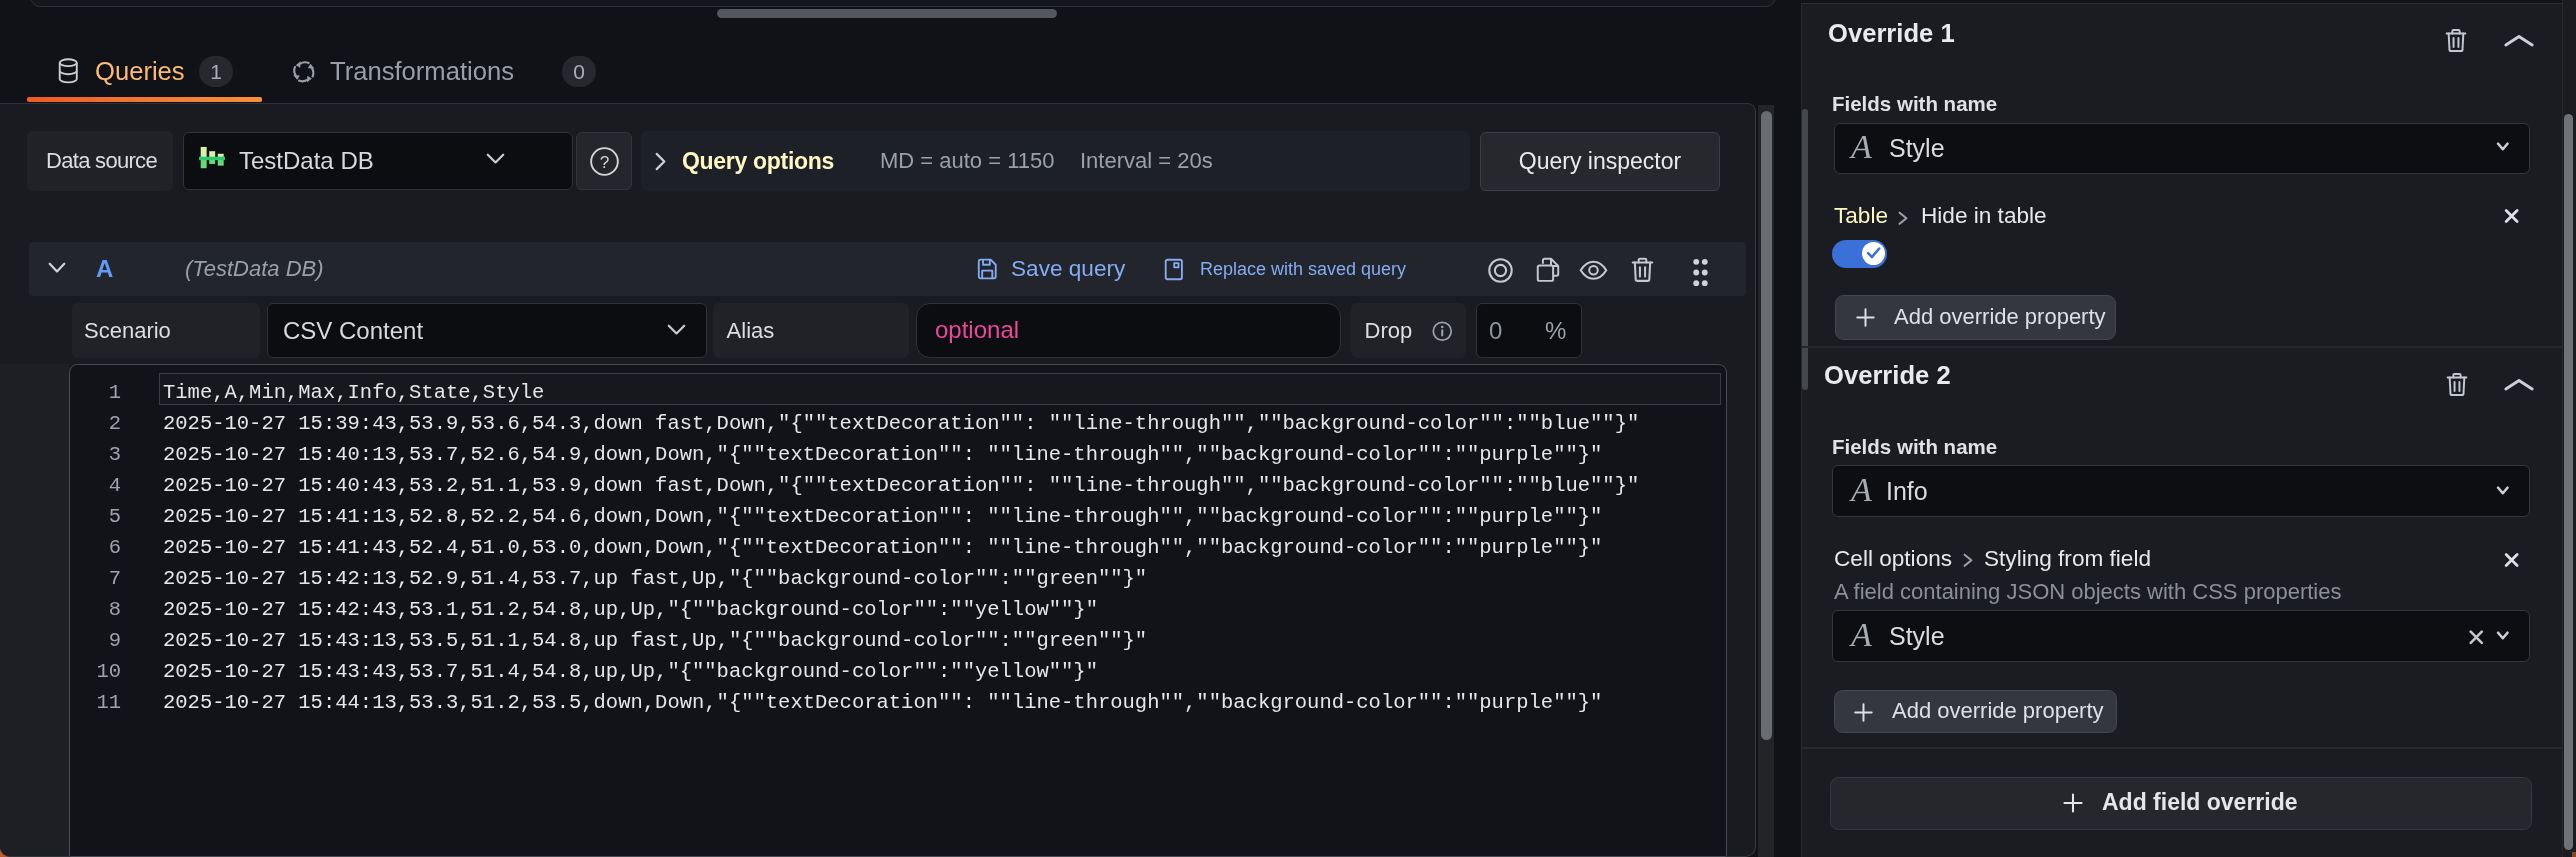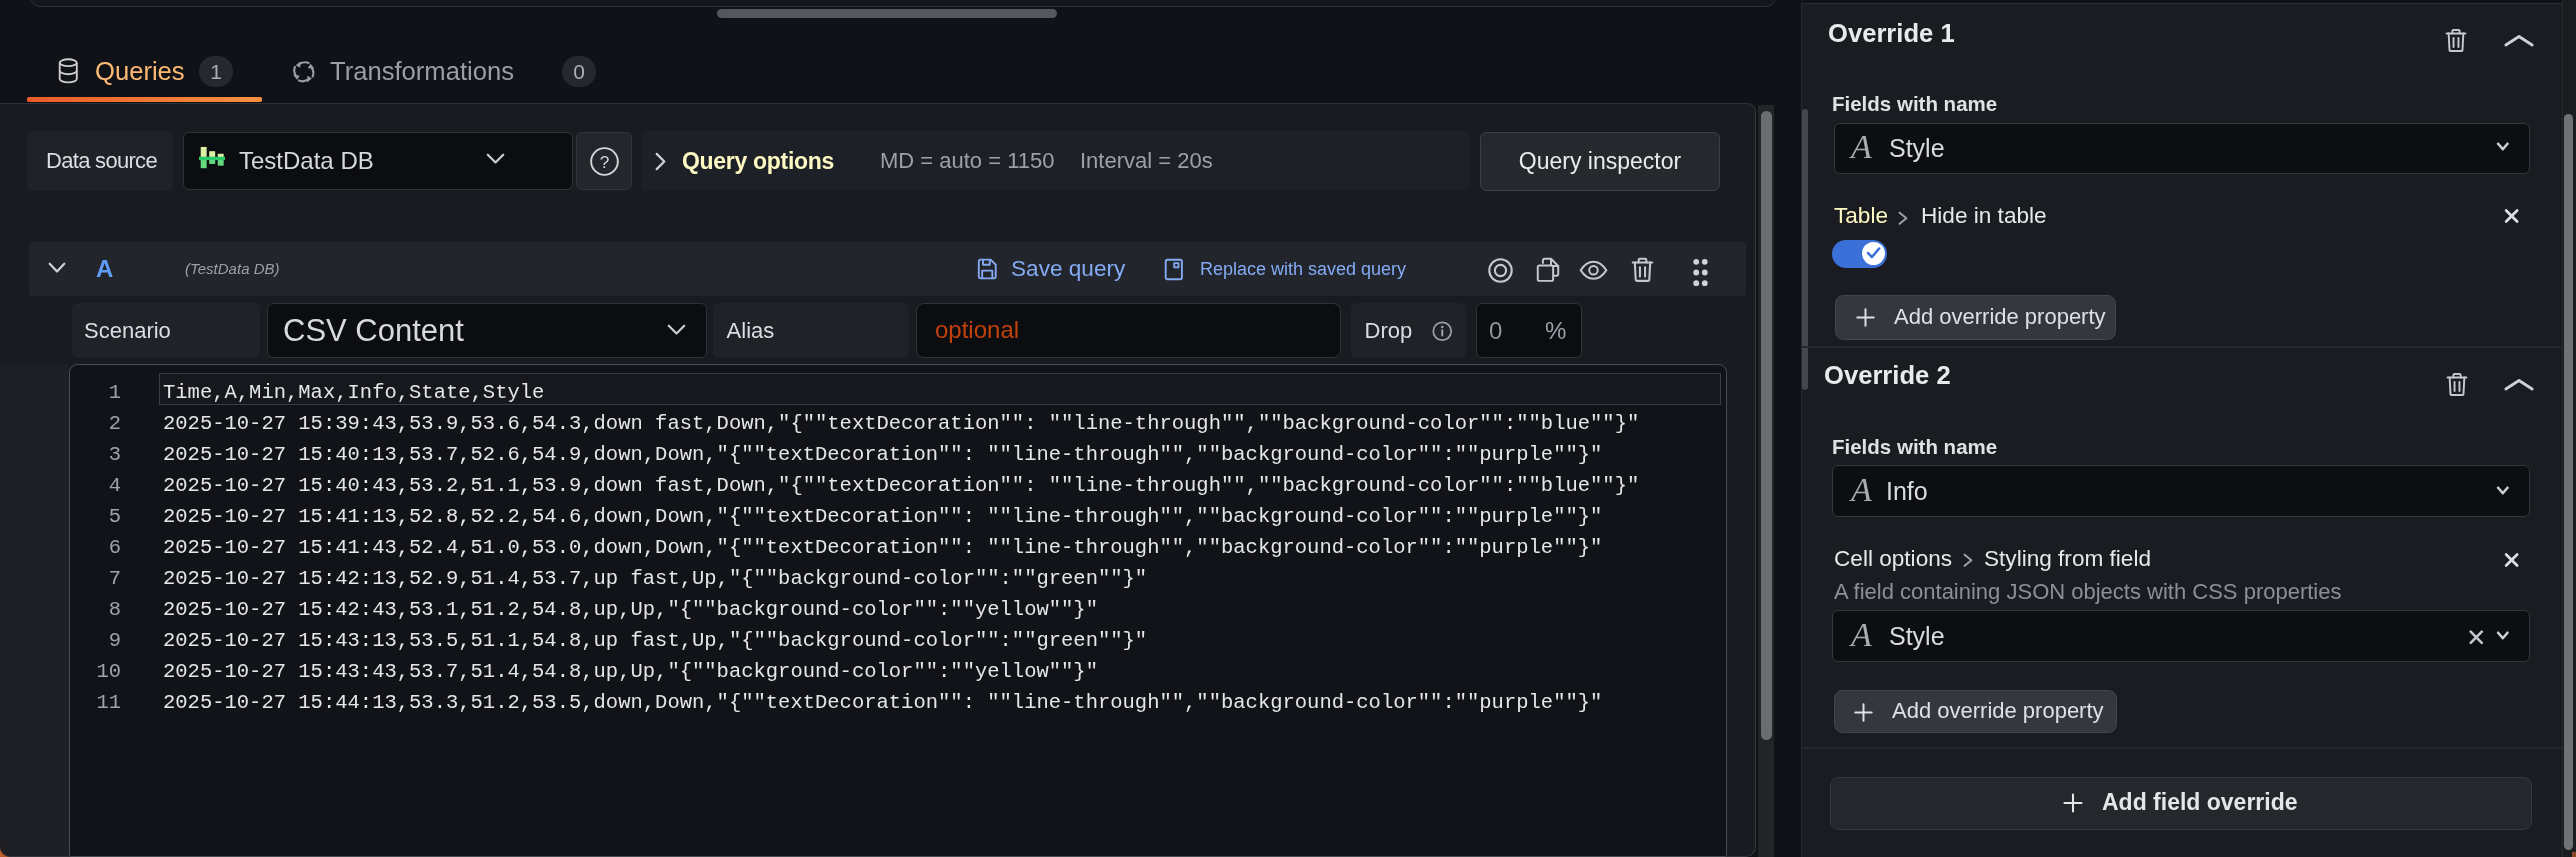--- a/index.html
+++ b/index.html
@@ -72,21 +72,21 @@
 <div class="abs" style="left:682px; top:131px; height:60px; line-height:60px; font-size:23px; font-weight:bold; color:#fef9c3; letter-spacing:-0.3px;">Query options</div>
 <div class="abs" style="left:880px; top:131px; height:60px; line-height:60px; font-size:22px; color:#9ca0a8;">MD = auto = 1150</div>
 <div class="abs" style="left:1080px; top:131px; height:60px; line-height:60px; font-size:22px; color:#9ca0a8;">Interval = 20s</div>
 <div class="abs" style="left:1480px; top:132px; width:240px; height:59px; border-radius:6px; background:#26282e; border:1.3px solid #3b3e44; color:#e8eaee; font-size:23px; text-align:center; line-height:56px;">Query inspector</div>
 
 <div class="abs" style="left:29px; top:242px; width:1717px; height:54px; border-radius:3.4px; background:#22252b;"></div>
 <svg class="abs" style="left:48px; top:262px;" width="18" height="12" viewBox="0 0 21 14">
   <path d="M2 2 L10.5 11 L19 2" fill="none" stroke="#cfd2d7" stroke-width="2.6" stroke-linecap="round" stroke-linejoin="round"></path>
 </svg>
 <div class="abs" style="left:96px; top:242px; height:54px; line-height:54px; font-size:24px; font-weight:bold; color:#5f9cf8;">A</div>
-<div class="abs" style="left:185px; top:242px; height:54px; line-height:54px; font-size:15px; font-style:italic; color:#9ba0a7;">(TestData DB)</div>
+<div class="abs" style="left:185px; top:242px; height:54px; line-height:54px; font-size:22px; font-style:italic; color:#9ba0a7;">(TestData DB)</div>
 
 <svg class="abs" style="left:977px; top:258px;" width="20.5" height="22" viewBox="0 0 24 26">
   <g fill="none" stroke="#84abf4" stroke-width="2.2" stroke-linejoin="round">
     <path d="M2 4 a2 2 0 0 1 2-2 H16 L22 8 V 22 a2 2 0 0 1 -2 2 H4 a2 2 0 0 1 -2-2 z"></path>
     <path d="M7 2 v6 h8 v-6"></path>
     <path d="M6 24 v-9 h12 v9"></path>
   </g>
 </svg>
 <div class="abs" style="left:1011px; top:242px; height:54px; line-height:54px; font-size:22.6px; color:#84abf4;">Save query</div>
 <svg class="abs" style="left:1164px; top:258px;" width="19.6" height="23" viewBox="0 0 23 27">
@@ -127,26 +127,26 @@
       <circle cx="16" cy="4.5" r="3.4"></circle>
     <circle cx="6" cy="17" r="3.4"></circle>
       <circle cx="16" cy="17" r="3.4"></circle>
     <circle cx="6" cy="29.5" r="3.4"></circle>
       <circle cx="16" cy="29.5" r="3.4"></circle>
   </g>
 </svg>
 
 <div class="abs" style="left:72px; top:303px; width:188px; height:55px; border-radius:6px; background:#202228; color:#dcdee3; font-size:22px; line-height:55px; padding-left:12px;">Scenario</div>
 <div class="abs" style="left:267px; top:303px; width:440px; height:55px; border-radius:6px; background:#0c0d10; border:1.3px solid #2f323a;"></div>
-<div class="abs" style="left:283px; top:303px; height:55px; line-height:55px; font-size:31px; color:#d7d9de;">CSV Content</div>
+<div class="abs" style="left:283px; top:303px; height:55px; line-height:55px; font-size:24px; color:#d7d9de;">CSV Content</div>
 <svg class="abs" style="left:667px; top:324px;" width="19" height="12" viewBox="0 0 22 14">
   <path d="M2 2 L11 11 L20 2" fill="none" stroke="#c9ccd1" stroke-width="2.6" stroke-linecap="round" stroke-linejoin="round"></path>
 </svg>
 <div class="abs" style="left:713px; top:303px; width:196px; height:55px; border-radius:6px; background:#202228; color:#dcdee3; font-size:22px; line-height:55px; padding-left:13.6px;">Alias</div>
-<div class="abs" style="left:916px; top:303px; width:425px; height:55px; border-radius:8px; background:#0c0d10; border:1.3px solid #2f323a; color:#c2410c; font-size:24px; line-height:52px; padding-left:18px;">optional</div>
+<div class="abs" style="left:916px; top:303px; width:425px; height:55px; border-radius:14px; background:#0c0d10; border:1.3px solid #2f323a; color:#ec4899; font-size:24px; line-height:52px; padding-left:18px;">optional</div>
 <div class="abs" style="left:1351px; top:303px; width:115px; height:55px; border-radius:6px; background:#202228; color:#dcdee3; font-size:22px; line-height:55px; padding-left:13.6px;">Drop</div>
 <svg class="abs" style="left:1432px; top:321px;" width="20.5" height="20.5" viewBox="0 0 24 24">
   <circle cx="12" cy="12" r="10.5" fill="none" stroke="#9ca0a8" stroke-width="2"></circle>
   <circle cx="12" cy="7" r="1.5" fill="#9ca0a8"></circle>
   <path d="M12 11 v 6" stroke="#9ca0a8" stroke-width="2.4" stroke-linecap="round"></path>
 </svg>
 <div class="abs" style="left:1476px; top:303px; width:106px; height:55px; border-radius:6px; background:#0c0d10; border:1.3px solid #2f323a;"></div>
 <div class="abs" style="left:1489px; top:303px; height:55px; line-height:55px; font-size:24px; color:#8f939b;">0</div>
 <div class="abs" style="left:1545px; top:303px; height:55px; line-height:55px; font-size:24px; color:#9ca0a8;">%</div>
 

